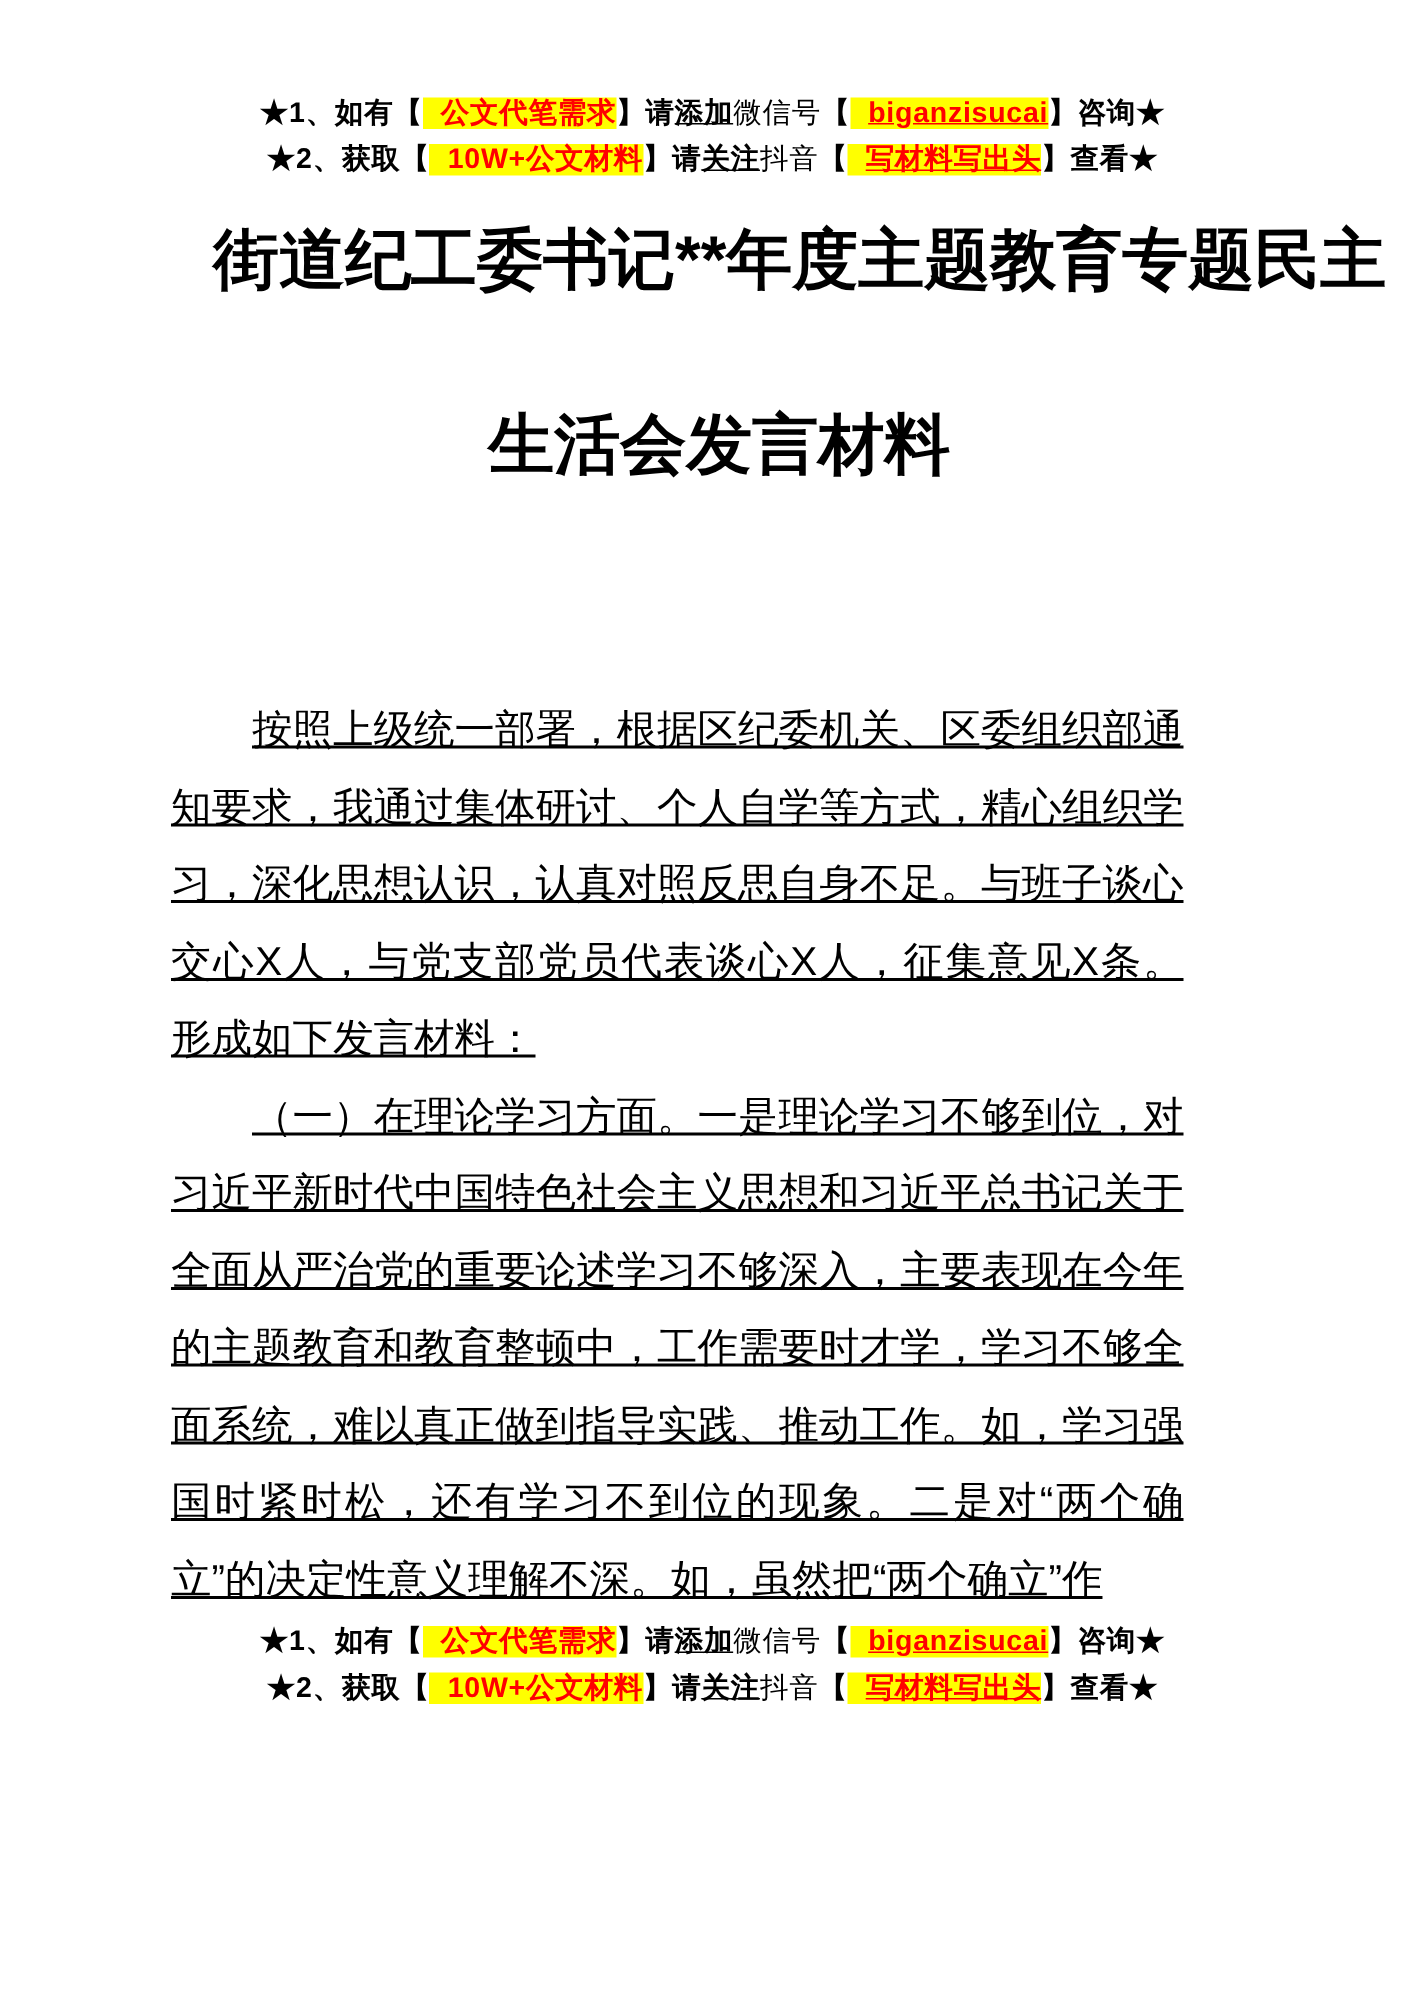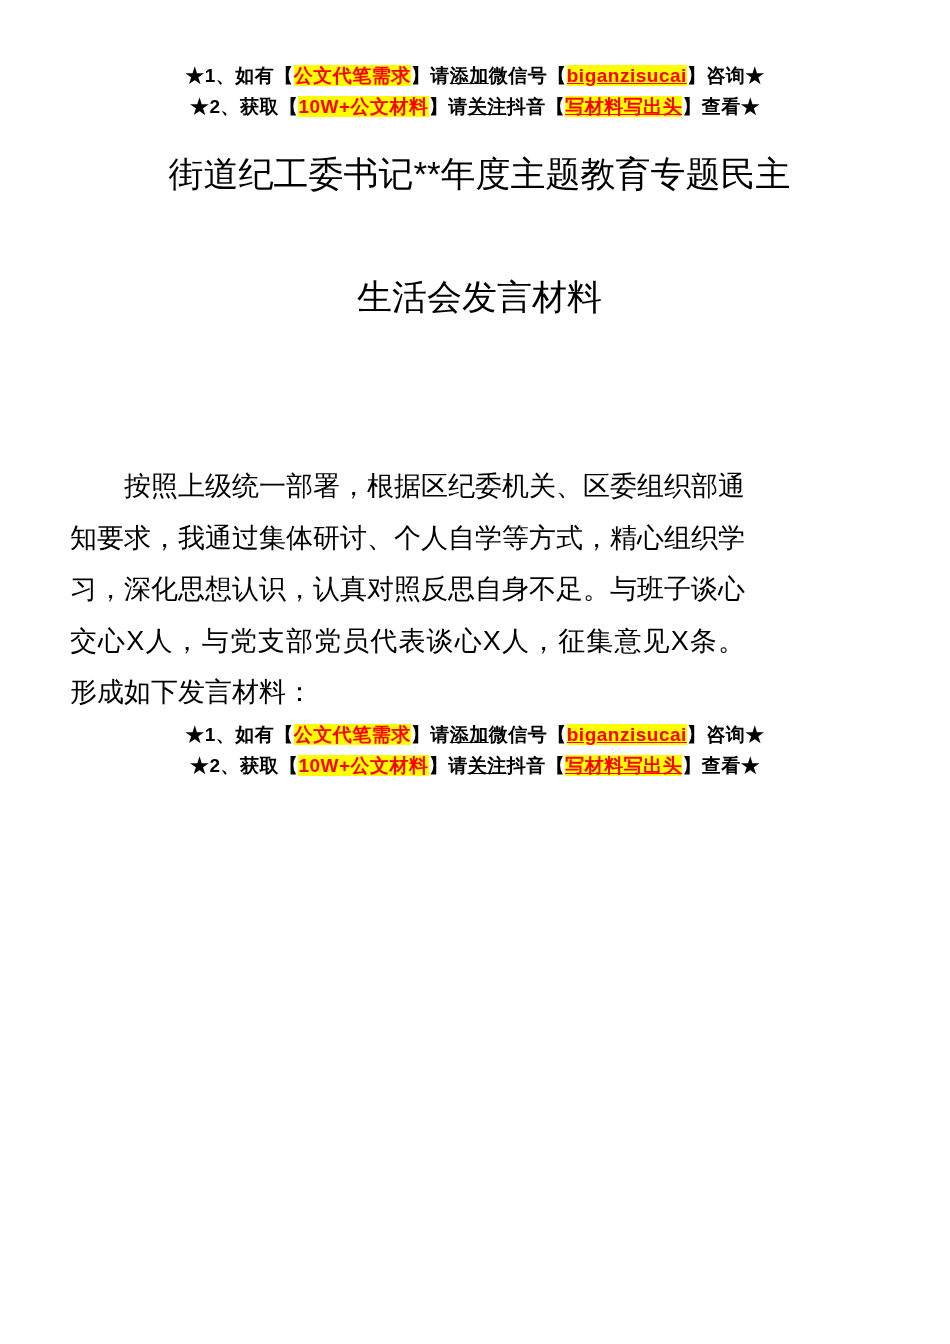--- a/index.html
+++ b/index.html
@@ -17,66 +17,68 @@
   .banner {
     text-align: center;
     font-size: 19px;
     line-height: 31px;
     font-weight: bold;
     color: #000000;
     letter-spacing: 0.5px;
   }
   #header-banner { padding-top: 60px; }
   #footer-banner { margin-top: 0px; }
-  .banner .seg-n { font-weight: bold; }
-  .banner .seg-r { color: #ff0000; }
+  .banner .seg-n { font-weight: normal; }
+  .banner .seg-r { color: #ff0000; padding-left: 12px; }
   .banner .seg-h { background: #ffff00; }
   .banner .seg-u { text-decoration: underline; }
 
   
   .title-line {
-    font-size: 35px;
-    font-weight: normal;
+    font-size: 44px;
+    font-weight: bold;
     text-align: center;
     margin: 0 133px 0 142px;
     line-height: 60px;
     white-space: nowrap;
   }
   #title-line-1 { margin-top: 22px; }
   #title-line-2 { margin-top: 63px; text-align: center; }
 
   
   #body-content {
     width: 675px;
-    margin-left: 70px;
+    margin-left: 114px;
     margin-top: 134px;
     font-size: 27px;
     line-height: 51.5px;
     text-align: justify;
     color: #000000;
+    text-decoration: underline;
   }
   #body-content p { margin: 0; text-indent: 2em; }
   #body-content p.heading { margin: 38px 0 51px 0; }
 </style>
 </head>
 <body>
 
 <div class="page">
 
   <div class="banner" id="header-banner">
       <div><span class="">★1、如有【</span><span class="seg-r seg-h">公文代笔需求</span><span class="">】请</span><span class="seg-u">添加</span><span class="seg-n">微信号</span><span class="">【</span><span class="seg-r seg-h seg-u">biganzisucai</span><span class="">】咨询★</span></div>
       <div><span class="">★2、获取【</span><span class="seg-r seg-h">10W+公文材料</span><span class="">】请</span><span class="seg-u">关注</span><span class="seg-n">抖音</span><span class="">【</span><span class="seg-r seg-h seg-u">写材料写出头</span><span class="">】查看★</span></div>
     </div>
 
   <div class="title-line" id="title-line-1">街道纪工委书记**年度主题教育专题民主</div>
 
   <div class="title-line" id="title-line-2">生活会发言材料</div>
 
   <div id="body-content">
       <p class="paragraph">按照上级统一部署，根据区纪委机关、区委组织部通知要求，我通过集体研讨、个人自学等方式，精心组织学习，深化思想认识，认真对照反思自身不足。与班子谈心交心X人，与党支部党员代表谈心X人，征集意见X条。形成如下发言材料：</p>
+      <p class="paragraph">（一）在理论学习方面。一是理论学习不够到位，对习近平新时代中国特色社会主义思想和习近平总书记关于全面从严治党的重要论述学习不够深入，主要表现在今年的主题教育和教育整顿中，工作需要时才学，学习不够全面系统，难以真正做到指导实践、推动工作。如，学习强国时紧时松，还有学习不到位的现象。二是对“两个确立”的决定性意义理解不深。如，虽然把“两个确立”作</p>
     </div>
 
   <div class="banner" id="footer-banner">
       <div><span class="">★1、如有【</span><span class="seg-r seg-h">公文代笔需求</span><span class="">】请</span><span class="seg-u">添加</span><span class="seg-n">微信号</span><span class="">【</span><span class="seg-r seg-h seg-u">biganzisucai</span><span class="">】咨询★</span></div>
       <div><span class="">★2、获取【</span><span class="seg-r seg-h">10W+公文材料</span><span class="">】请</span><span class="seg-u">关注</span><span class="seg-n">抖音</span><span class="">【</span><span class="seg-r seg-h seg-u">写材料写出头</span><span class="">】查看★</span></div>
     </div>
 
 </div>
 
 </body></html>

